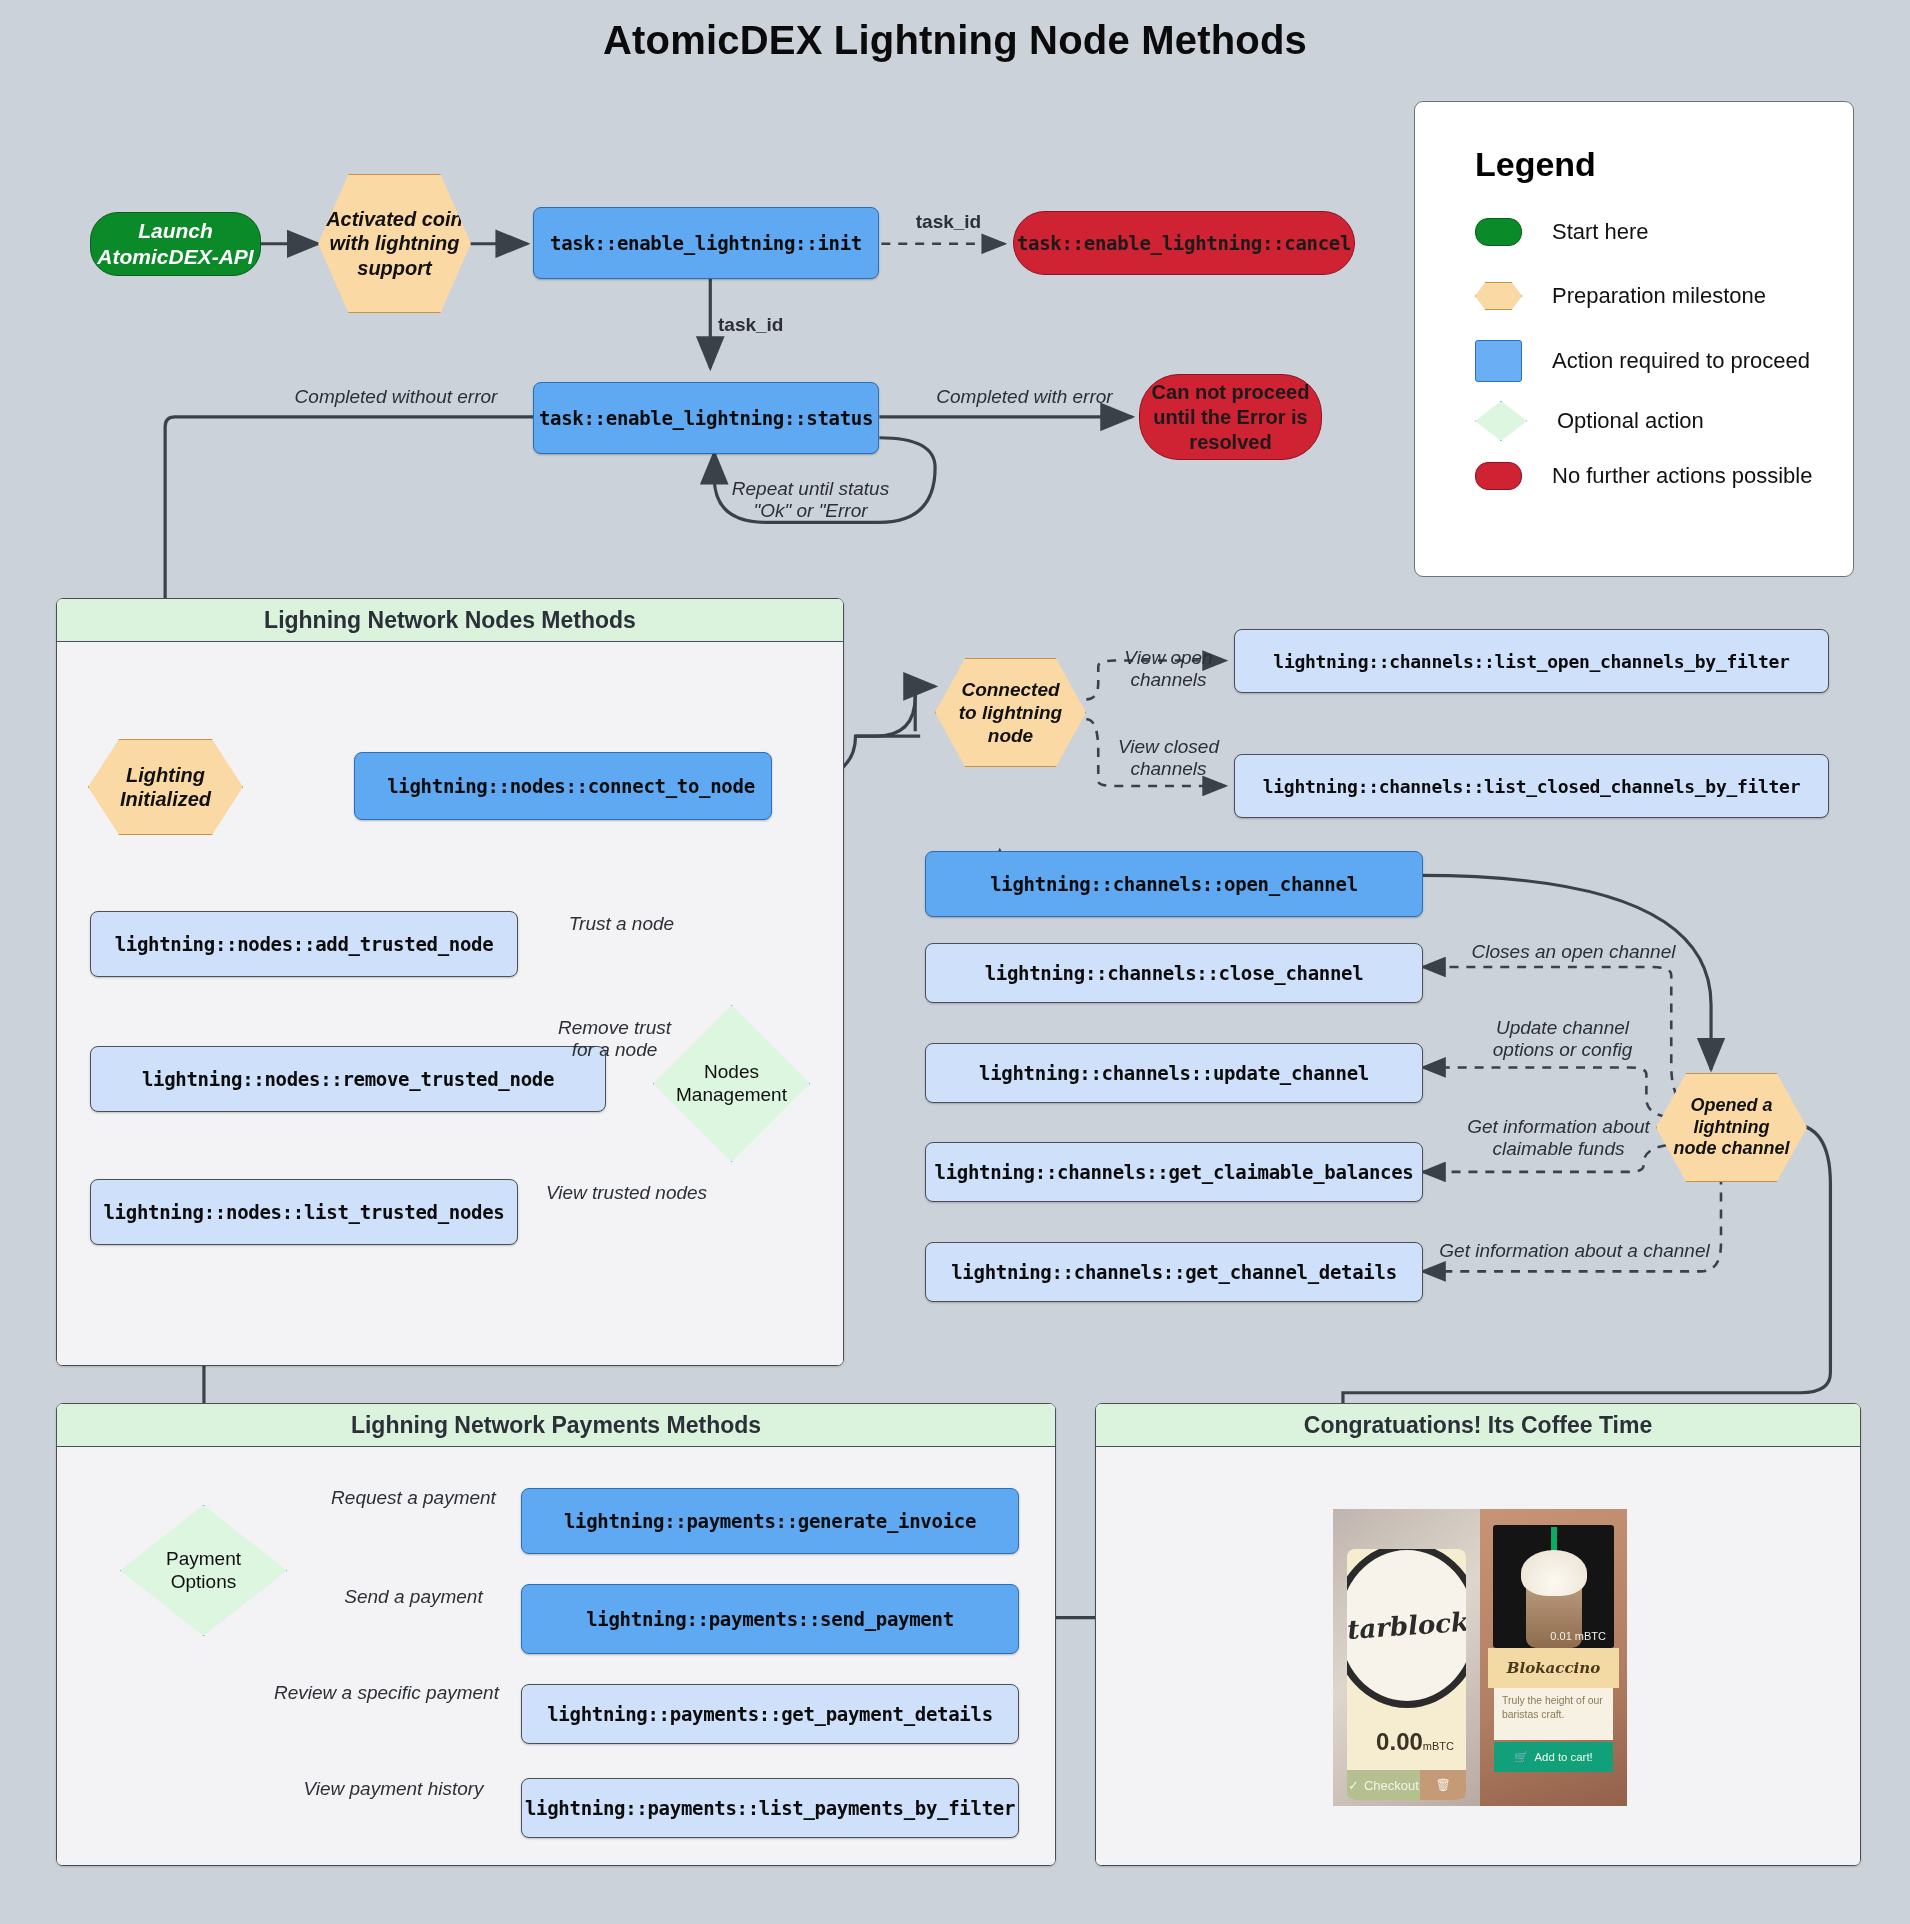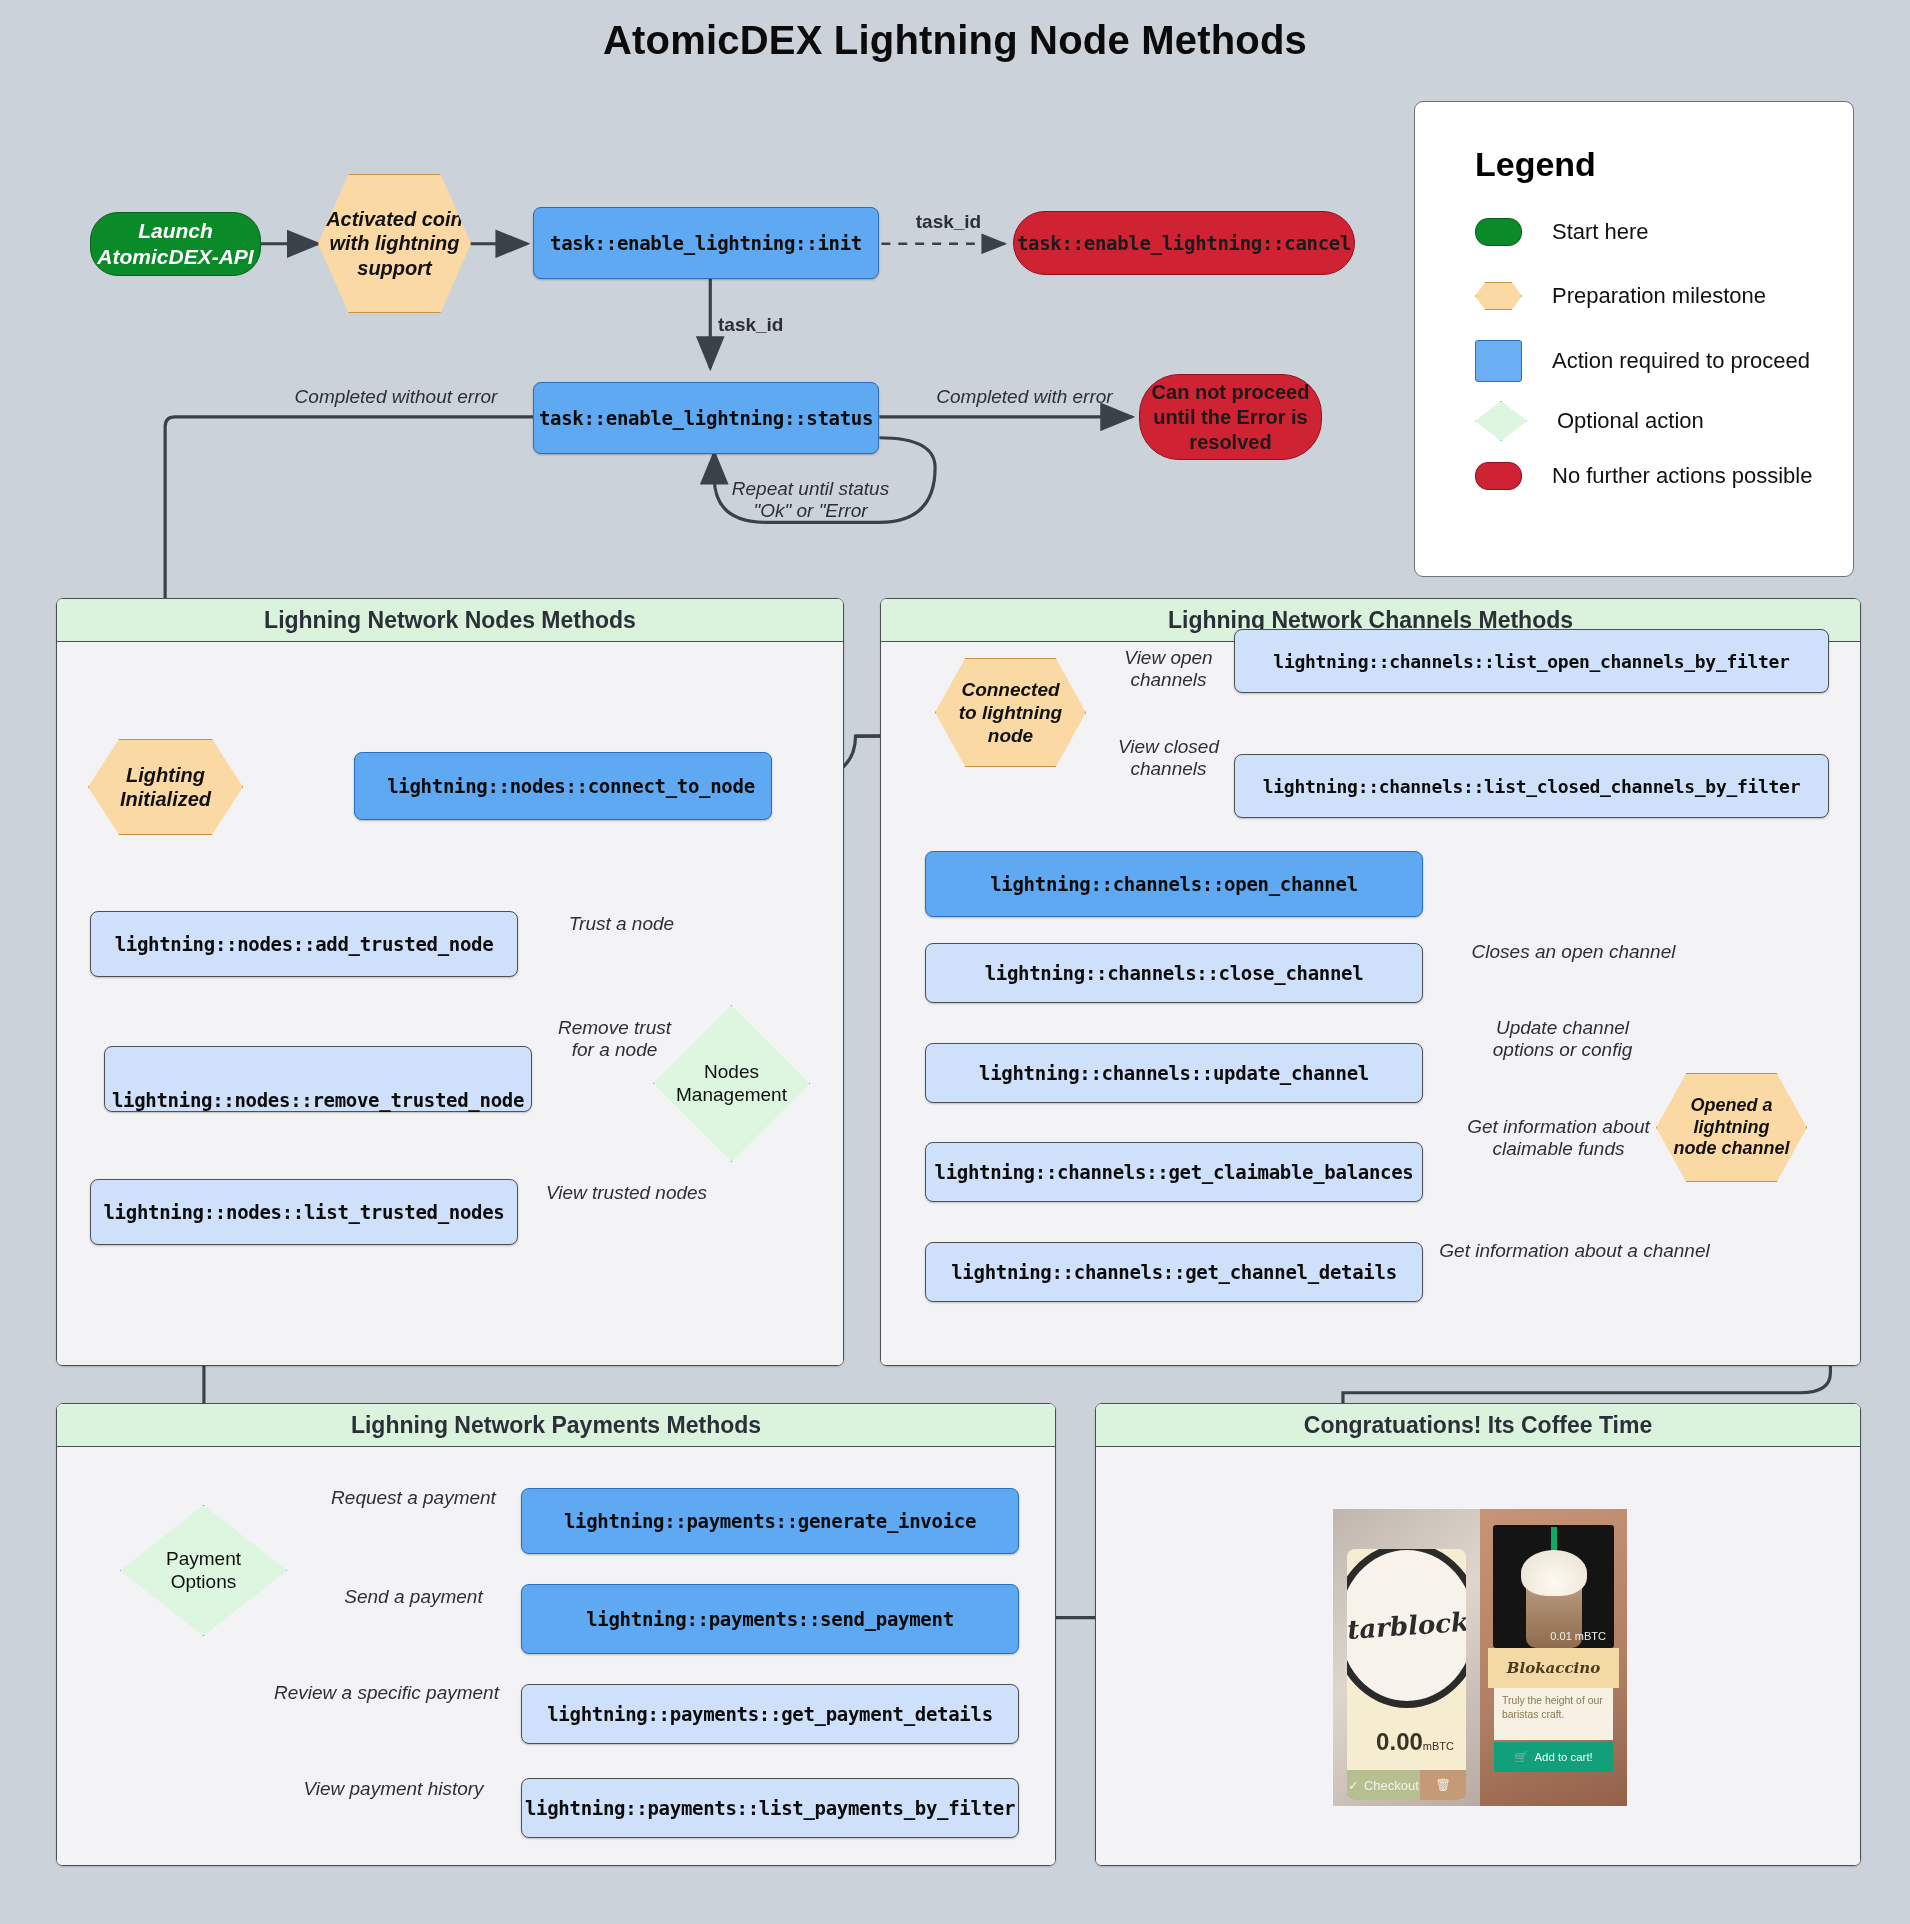--- a/index.html
+++ b/index.html
@@ -234,42 +234,38 @@
   </div>
 
   <div class="node n-action mono" style="left:354px;top:752px;width:418px;height:68px;padding-left:16px;">
     <span>lightning::nodes::connect_to_node</span>
   </div>
 
   <div class="node n-optionalbox mono" style="left:90px;top:911px;width:428px;height:66px;">
     <span>lightning::nodes::add_trusted_node</span>
   </div>
 
-  <div class="node n-optionalbox mono" style="left:104px;top:1046px;width:428px;height:66px;align-items:flex-end;">
+  <div class="node n-optionalbox mono" style="left:90px;top:1046px;width:516px;height:66px;">
     <span>lightning::nodes::remove_trusted_node</span>
   </div>
 
   <div class="node n-optionalbox mono" style="left:90px;top:1179px;width:428px;height:66px;">
     <span>lightning::nodes::list_trusted_nodes</span>
   </div>
 
   <div class="node n-diamond" style="left:653px;top:1005px;width:157px;height:157px;">
     <span style="white-space:pre-line">Nodes
 Management</span>
   </div>
 
   <div class="edge-label" style="left:527px;top:913px;width:189px;">Trust a node</div>
   <div class="edge-label" style="left:515px;top:1017px;width:199px;">Remove trust
 for a node</div>
   <div class="edge-label" style="left:517px;top:1182px;width:219px;">View trusted nodes</div>
 
-  <div class="panel channels">
-    <div class="panel-head">Lighning Network Channels Methods</div>
-    <div class="panel-body"></div>
-  </div>
 
   <div class="node n-hex" style="left:935px;top:658px;width:151px;height:109px;">
     <span style="white-space:pre-line;font-size:19px;">Connected
 to lightning
 node</span>
   </div>
 
   <div class="node n-optionalbox mono" style="left:1234px;top:629px;width:595px;height:64px;">
     <span style="font-size:18px;">lightning::channels::list_open_channels_by_filter</span>
   </div>

